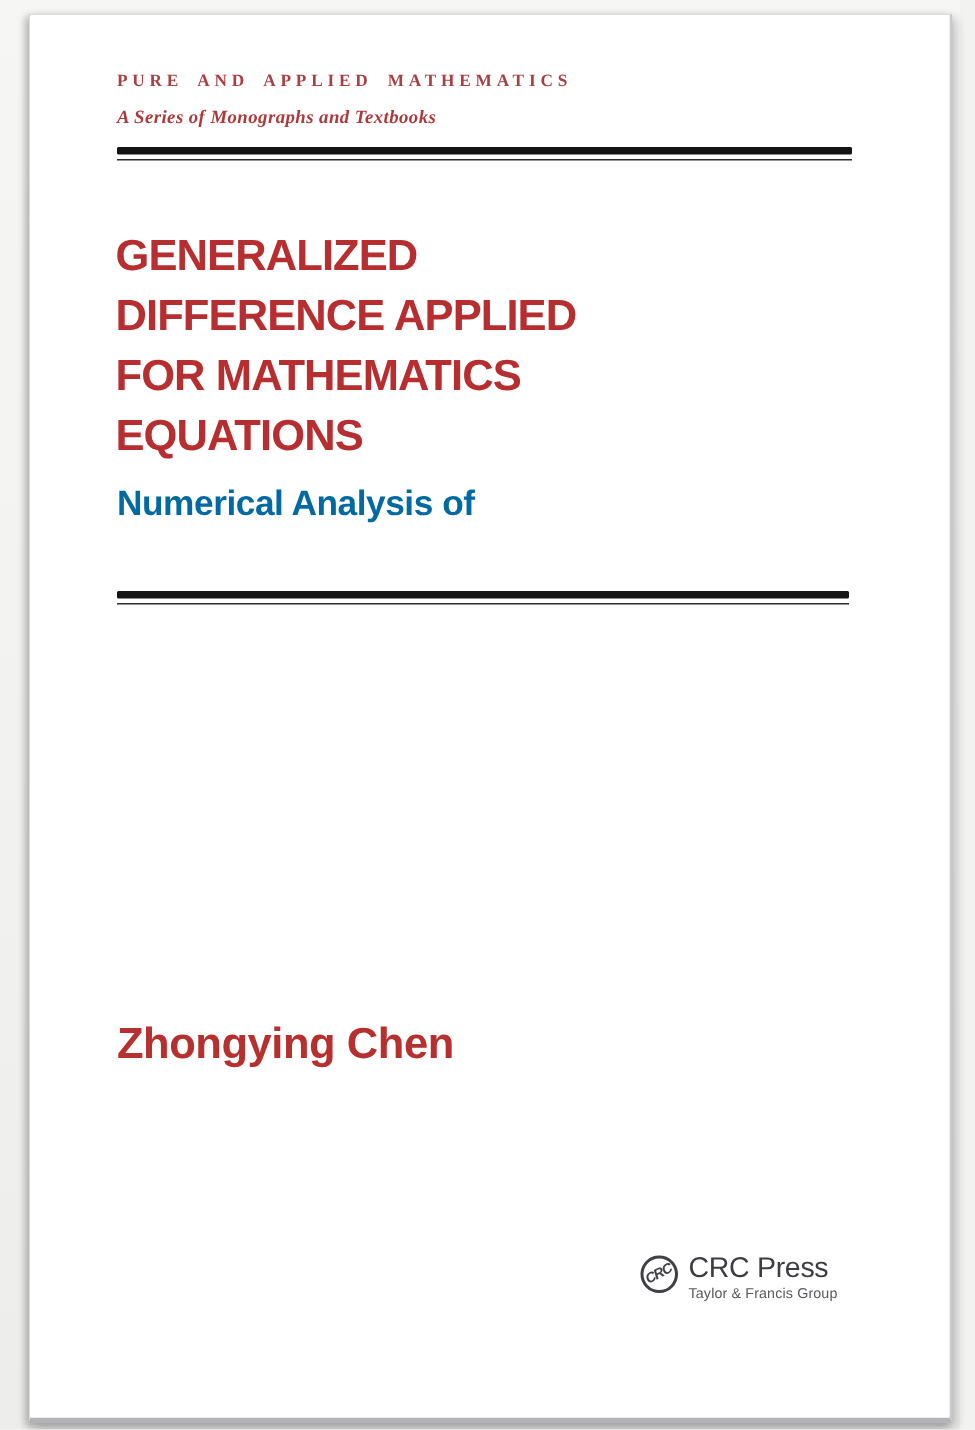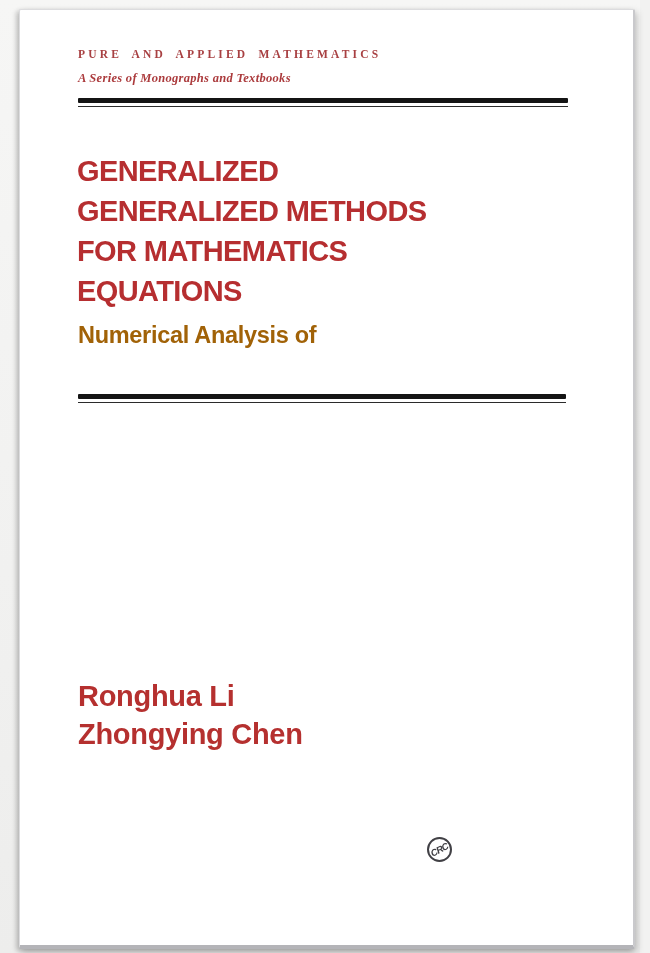--- a/index.html
+++ b/index.html
@@ -82,21 +82,21 @@
   }
   .book-title .line { display: block; }
   .book-subtitle {
     position: absolute;
     left: 58px;
     top: 312px;
     font-size: 23.5px;
     line-height: 26.5px;
     font-weight: bold;
     letter-spacing: -0.3px;
-    color: #a16207;
+    color: #0369a1;
   }
   .book-subtitle .line { display: block; }
   .authors {
     position: absolute;
     left: 58px;
     top: 668px;
     font-size: 29px;
     line-height: 37.5px;
     font-weight: bold;
     letter-spacing: -0.3px;
@@ -155,39 +155,42 @@
 
     <div class="series-subtitle">A Series of Monographs and Textbooks</div>
 
     <div class="double-rule rule-top">
       <div class="thick"></div>
       <div class="thin"></div>
     </div>
 
     <h1 class="book-title">
       <span class="line">GENERALIZED</span>
-      <span class="line">GENERALIZED METHODS</span>
+      <span class="line">DIFFERENCE APPLIED</span>
       <span class="line">FOR MATHEMATICS</span>
       <span class="line">EQUATIONS</span>
     </h1>
 
     <div class="book-subtitle">
       <span class="line">Numerical Analysis of</span>
     </div>
 
     <div class="double-rule rule-bottom">
       <div class="thick"></div>
       <div class="thin"></div>
     </div>
 
     <div class="authors">
-      <div>Ronghua Li</div>
       <div>Zhongying Chen</div>
     </div>
 
     <div class="publisher">
       <div class="logo-circle">
         <span class="logo-monogram">CRC</span>
       </div>
+      <div class="publisher-text">
+        <div class="publisher-name">CRC Press</div>
+        <div class="publisher-tagline">Taylor &amp; Francis Group</div>
+      </div>
     </div>
 
   </div>
 </div>
 
 </body></html>

